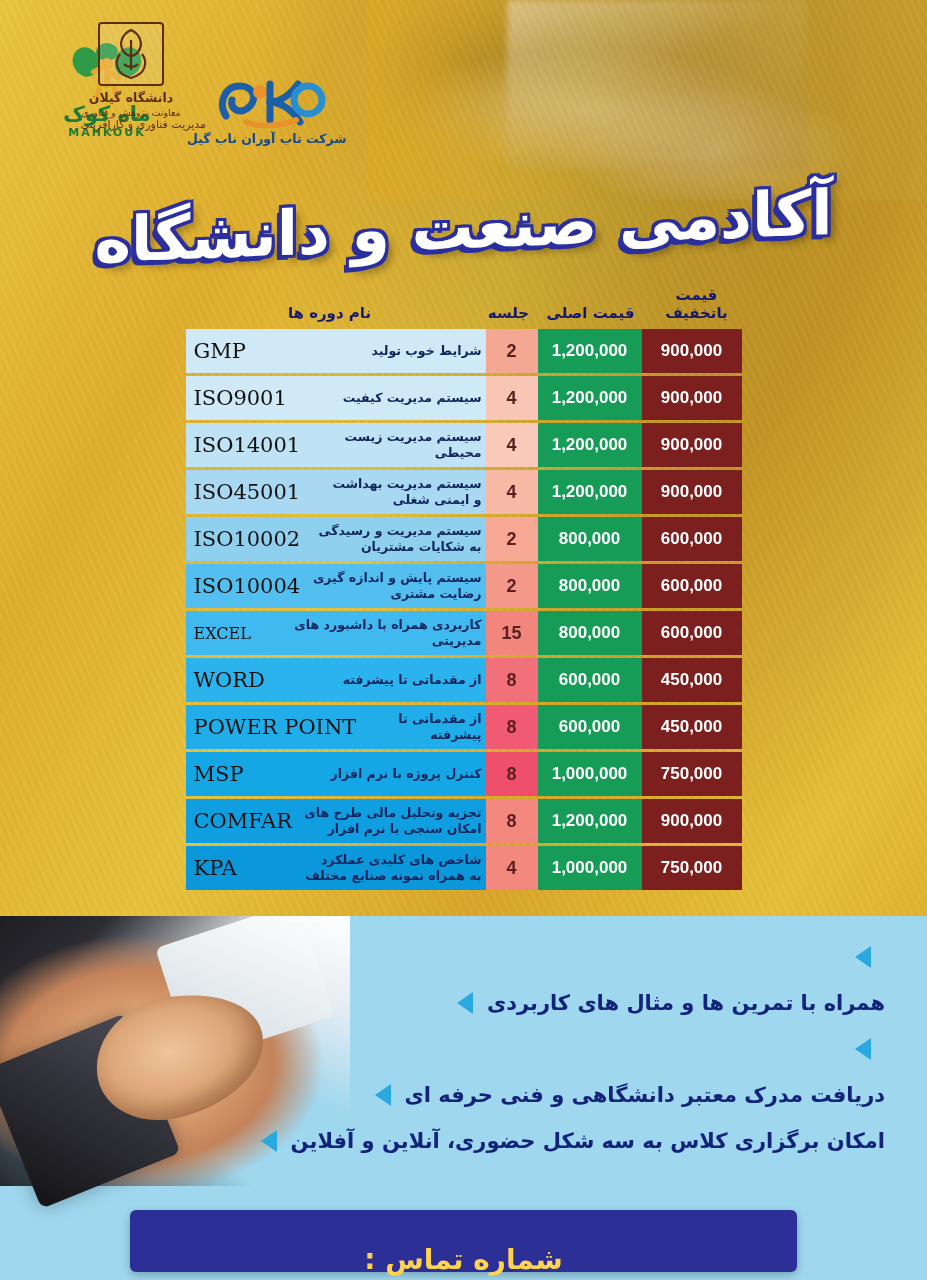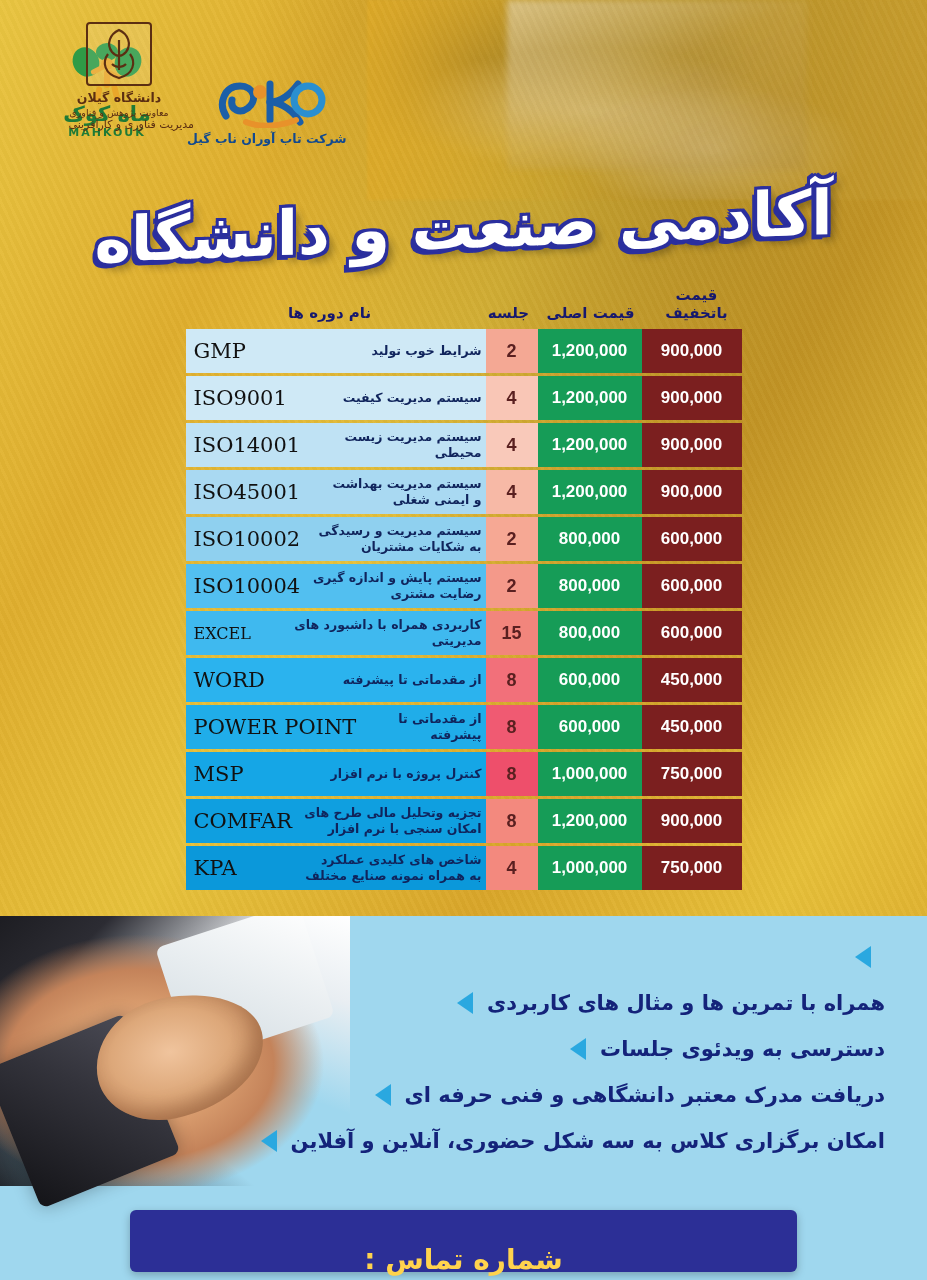--- a/index.html
+++ b/index.html
@@ -61,21 +61,21 @@
   .logo-gil {
     position: absolute; top: 76px; right: 570px; width: 170px; text-align: left;
   }
   .logo-gil .mark { height: 52px; }
   .logo-gil .mark svg { display:block; margin: 0 auto; }
   .logo-gil .cap {
     font-size: 12.5px; color: #134a8e; font-weight: bold; margin-top: 3px; direction: rtl;
   }
 
   .logo-univ {
-    position: absolute; top: 22px; left: 44px; width: 150px; text-align: center;
+    position: absolute; top: 22px; left: 56px; width: 150px; text-align: center;
     color: #5b2e12;
   }
   .logo-univ .crest {
     width: 66px; height: 64px; margin: 0 auto 4px; border: 2px solid #5b2e12;
     border-radius: 4px; position: relative; background: rgba(255,255,255,0.12);
   }
   .logo-univ .crest svg { position:absolute; inset: 0; }
   .logo-univ .l1 { font-size: 12.5px; font-weight: bold; direction: rtl; }
   .logo-univ .l2 { font-size: 9.5px; direction: rtl; margin-top: 2px;}
   .logo-univ .l3 { font-size: 11px; direction: rtl; text-align: right; }
@@ -430,21 +430,20 @@
 
     <div class="bullets" id="features-list">
         <div class="bullet b1">
           <div class="arrow"></div>
         </div>
         <div class="bullet b2">
           <div class="txt">همراه با تمرین ها و مثال های کاربردی</div>
           <div class="arrow"></div>
         </div>
         <div class="bullet b3">
-          <div class="txt">دسترسی به ویدئوی جلسات</div>
           <div class="arrow"></div>
         </div>
         <div class="bullet b4">
           <div class="txt">دریافت مدرک معتبر دانشگاهی و فنی حرفه ای</div>
           <div class="arrow"></div>
         </div>
         <div class="bullet b5">
           <div class="txt">امکان برگزاری کلاس به سه شکل حضوری، آنلاین و آفلاین</div>
           <div class="arrow"></div>
         </div>

